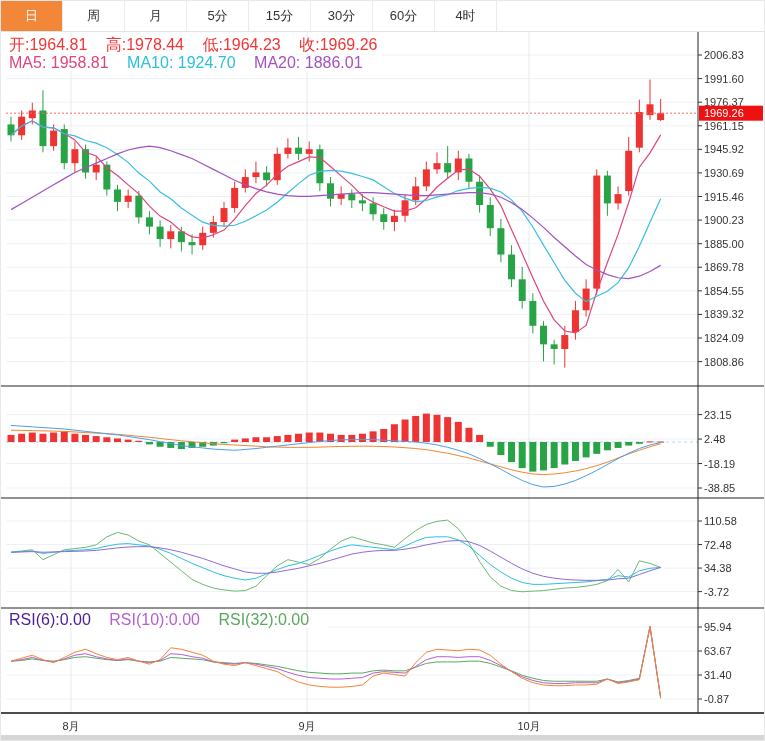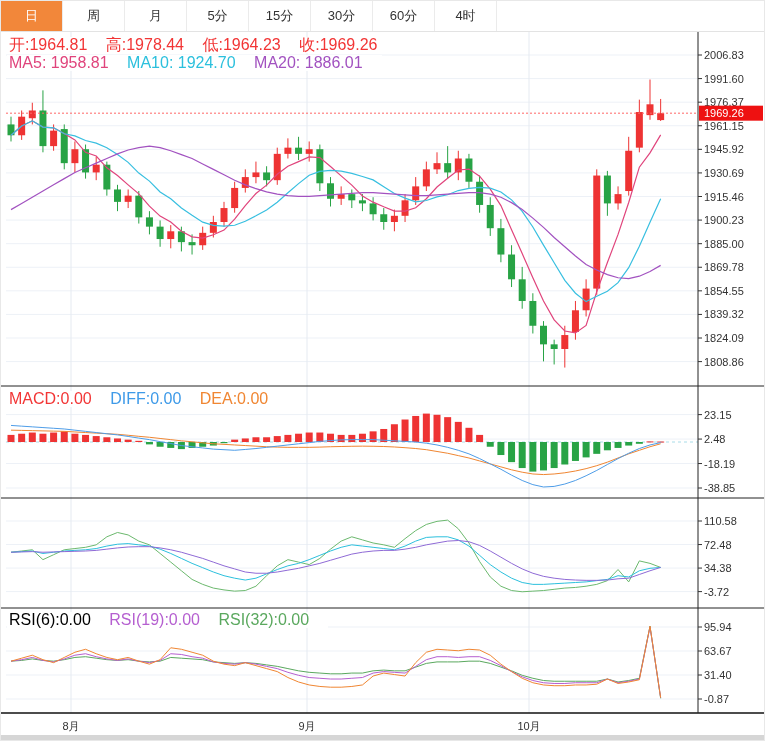--- a/index.html
+++ b/index.html
@@ -8,21 +8,21 @@
   .toolbar{position:absolute;top:0;left:0;width:765px;height:30px;display:flex;
            background:#fff;border-bottom:1px solid #e3e3e3;z-index:5;}
   .tab{width:62px;height:30px;line-height:30px;text-align:center;font-size:13px;color:#333;
        border-right:1px solid #ebebeb;box-sizing:border-box;cursor:pointer;}
   .tab.active{background:#f2873a;color:#fff;}
   .inforow{position:absolute;left:6px;font-size:16px;white-space:nowrap;z-index:4;
            background:rgba(255,255,255,0.92);padding:0 5px 0 2px;line-height:16px;}
   .inforow span{margin-right:14px;}
   .t-red{color:#f23535;} .t-ma5{color:#e0447c;} .t-ma10{color:#2cc0dd;} .t-ma20{color:#a252c0;}
   .t-diff{color:#3e9ae8;} .t-dea{color:#f08632;} .t-k{color:#2cc0dd;} .t-d{color:#8f6ad6;}
-  .t-j{color:#62b96a;} .t-rsi6{color:#000000;} .t-rsi12{color:#b55fd0;} .t-rsi24{color:#5aa85e;}
+  .t-j{color:#62b96a;} .t-rsi6{color:#4c1d95;} .t-rsi12{color:#b55fd0;} .t-rsi24{color:#5aa85e;}
   svg#chart-svg{position:absolute;left:0;top:0;z-index:1;}
   svg text{font-family:"Liberation Sans",sans-serif;font-size:11px;fill:#333;}
   .bottom-strip{position:absolute;left:0;top:734px;width:765px;height:7px;background:#d6d6d6;z-index:2;}
 </style>
 </head>
 <body>
 
 <div class="stage">
 
   <div class="toolbar">
@@ -42,30 +42,25 @@
     <span class="t-red">低:1964.23</span>
     <span class="t-red">收:1969.26</span>
   </div>
 
   <div class="inforow" style="top:54px;">
     <span class="t-ma5">MA5: 1958.81</span>
     <span class="t-ma10">MA10: 1924.70</span>
     <span class="t-ma20">MA20: 1886.01</span>
   </div>
 
-  <div class="inforow" style="top:390px;">
-    <span class="t-red">MACD:0.00</span>
-    <span class="t-diff">DIFF:0.00</span>
-    <span class="t-dea">DEA:0.00</span>
-  </div>
 
 
   <div class="inforow" style="top:611px;">
     <span class="t-rsi6">RSI(6):0.00</span>
-    <span class="t-rsi12">RSI(19):0.00</span>
+    <span class="t-rsi12">RSI(10):0.00</span>
     <span class="t-rsi24">RSI(32):0.00</span>
   </div>
 
   <svg id="chart-svg" width="765" height="741">
       <g>
         <line x1="5" x2="697" y1="54" y2="54" stroke="#edf1f7" stroke-width="1"></line>
         <line x1="5" x2="697" y1="77.58699803000457" y2="77.58699803000457" stroke="#edf1f7" stroke-width="1"></line>
         <line x1="5" x2="697" y1="101.17399606000913" y2="101.17399606000913" stroke="#edf1f7" stroke-width="1"></line>
         <line x1="5" x2="697" y1="124.74550689498383" y2="124.74550689498383" stroke="#edf1f7" stroke-width="1"></line>
         <line x1="5" x2="697" y1="148.33250492498843" y2="148.33250492498843" stroke="#edf1f7" stroke-width="1"></line>

